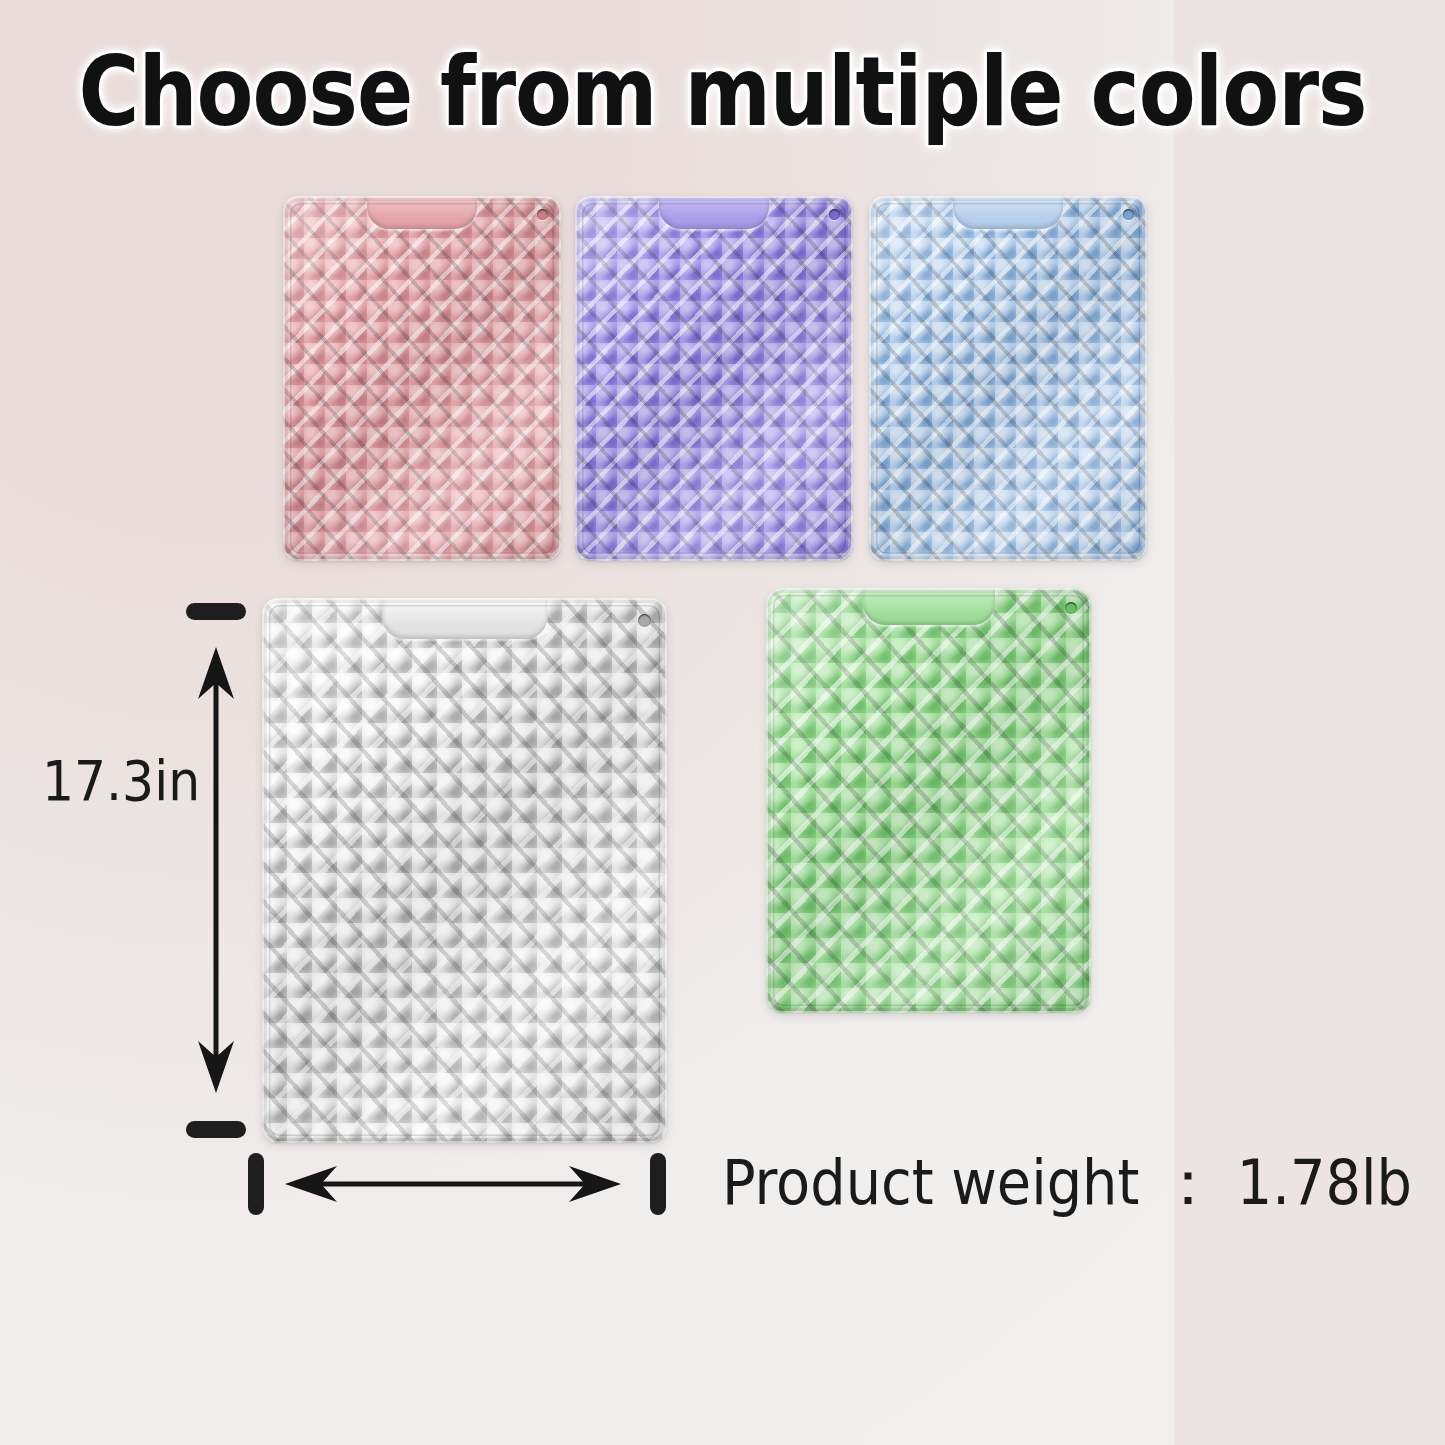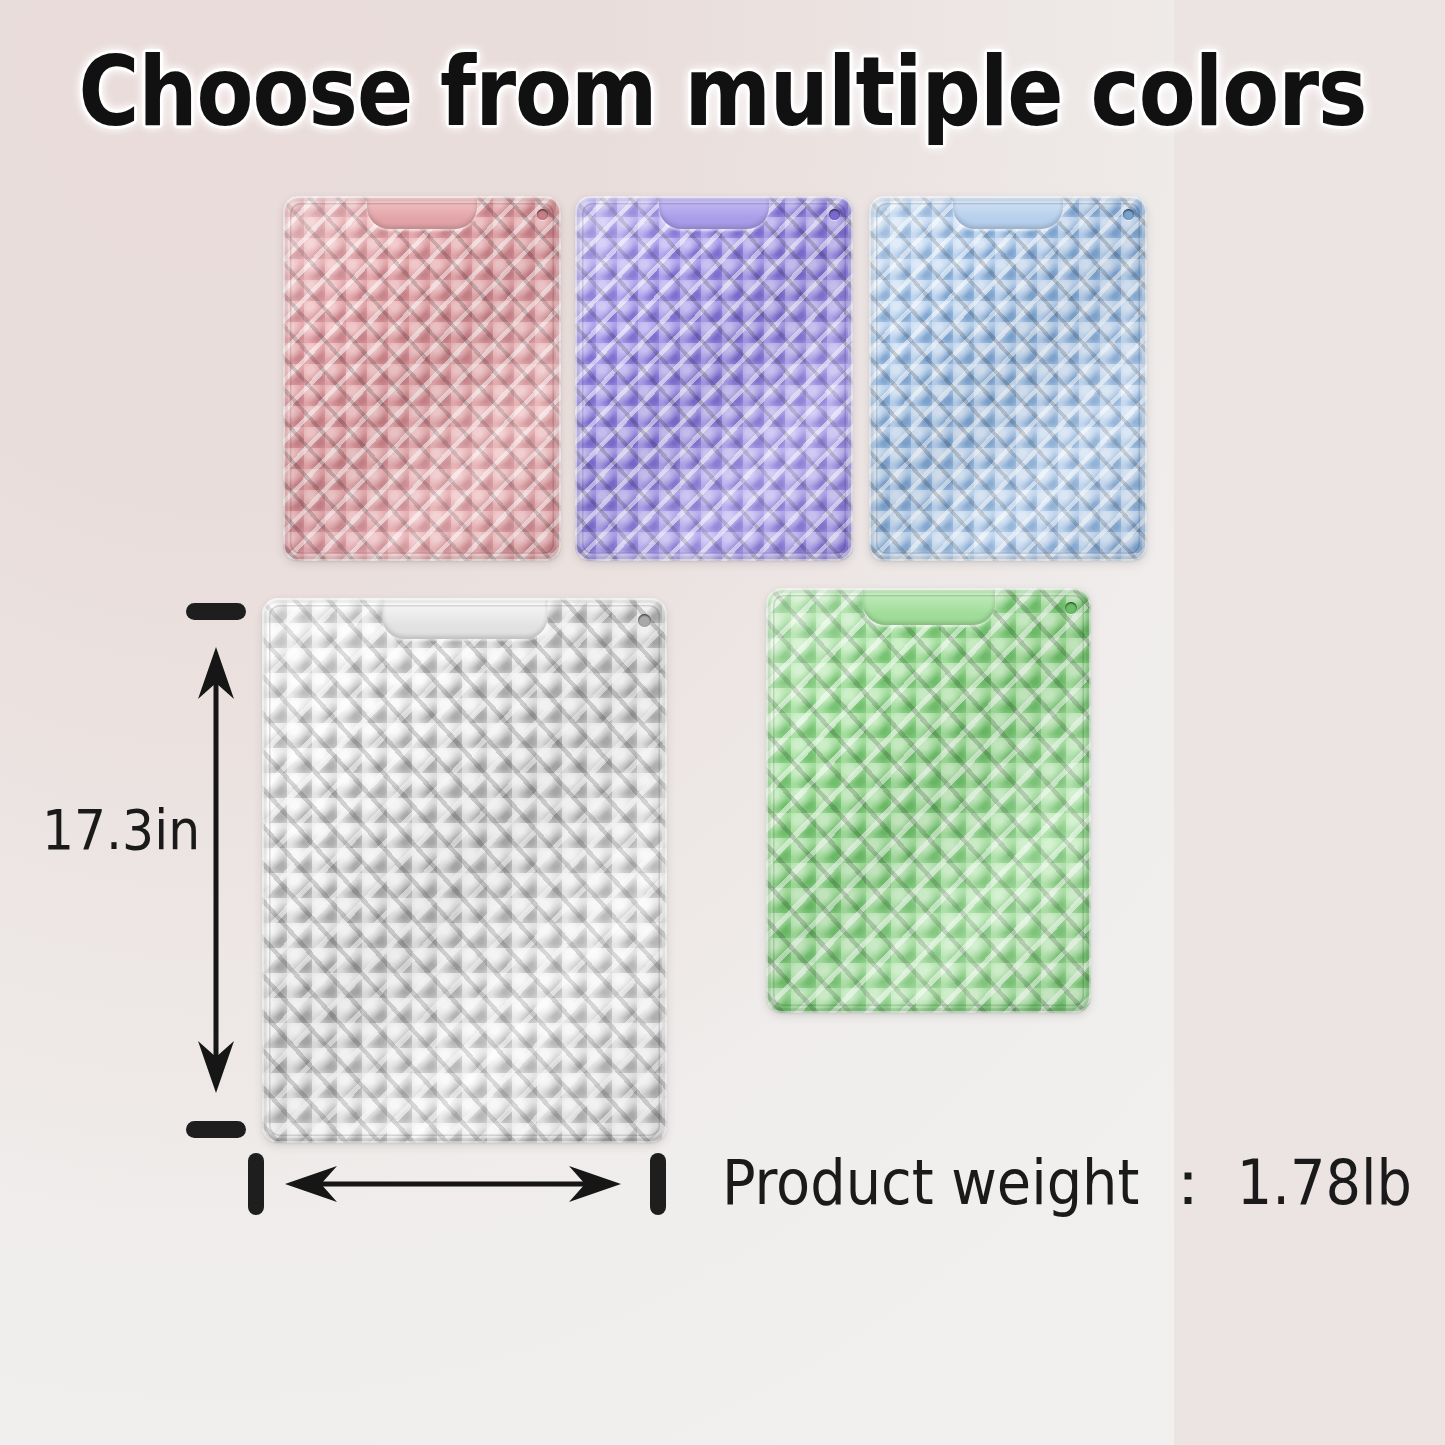--- a/index.html
+++ b/index.html
@@ -156,21 +156,21 @@
 
   <div class="tick-h" style="left:186px;top:603px;width:60px;"></div>
   <div class="tick-h" style="left:186px;top:1121px;width:60px;"></div>
 
   <svg class="arrow" style="left:190px;top:645px;" width="52" height="450" viewBox="0 0 52 450">
     <line x1="26" y1="18" x2="26" y2="432" stroke="#161616" stroke-width="5"></line>
     <path d="M26 2 L44 54 L26 38 L8 54 Z" fill="#161616"></path>
     <path d="M26 448 L44 396 L26 412 L8 396 Z" fill="#161616"></path>
   </svg>
 
-  <div class="dimlabel" style="left:42px;top:797px;">17.3in</div>
+  <div class="dimlabel" style="left:42px;top:748px;">17.3in</div>
 
   <div class="tick-v" style="left:248px;top:1153px;height:62px;"></div>
   <div class="tick-v" style="left:650px;top:1153px;height:62px;"></div>
 
   <svg class="arrow" style="left:283px;top:1158px;" width="340" height="52" viewBox="0 0 340 52">
     <line x1="18" y1="26" x2="322" y2="26" stroke="#161616" stroke-width="5"></line>
     <path d="M2 26 L54 8 L38 26 L54 44 Z" fill="#161616"></path>
     <path d="M338 26 L286 8 L302 26 L286 44 Z" fill="#161616"></path>
   </svg>
 

